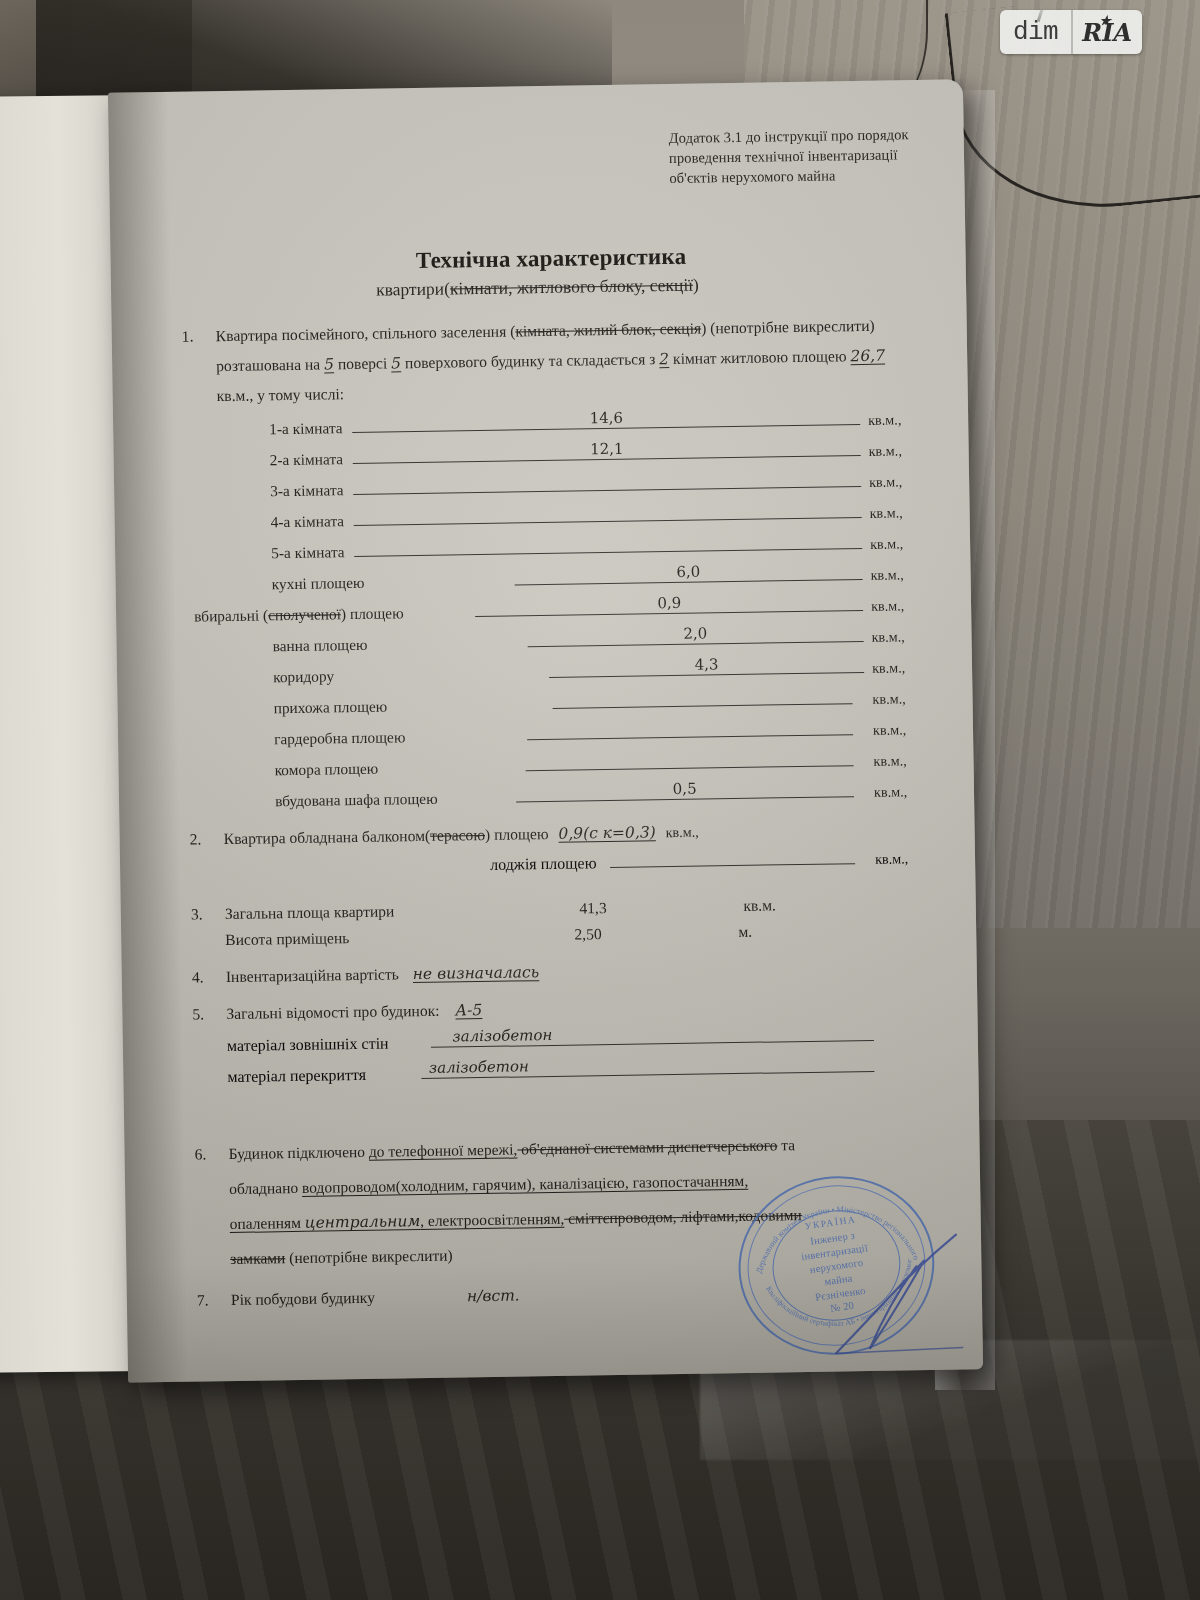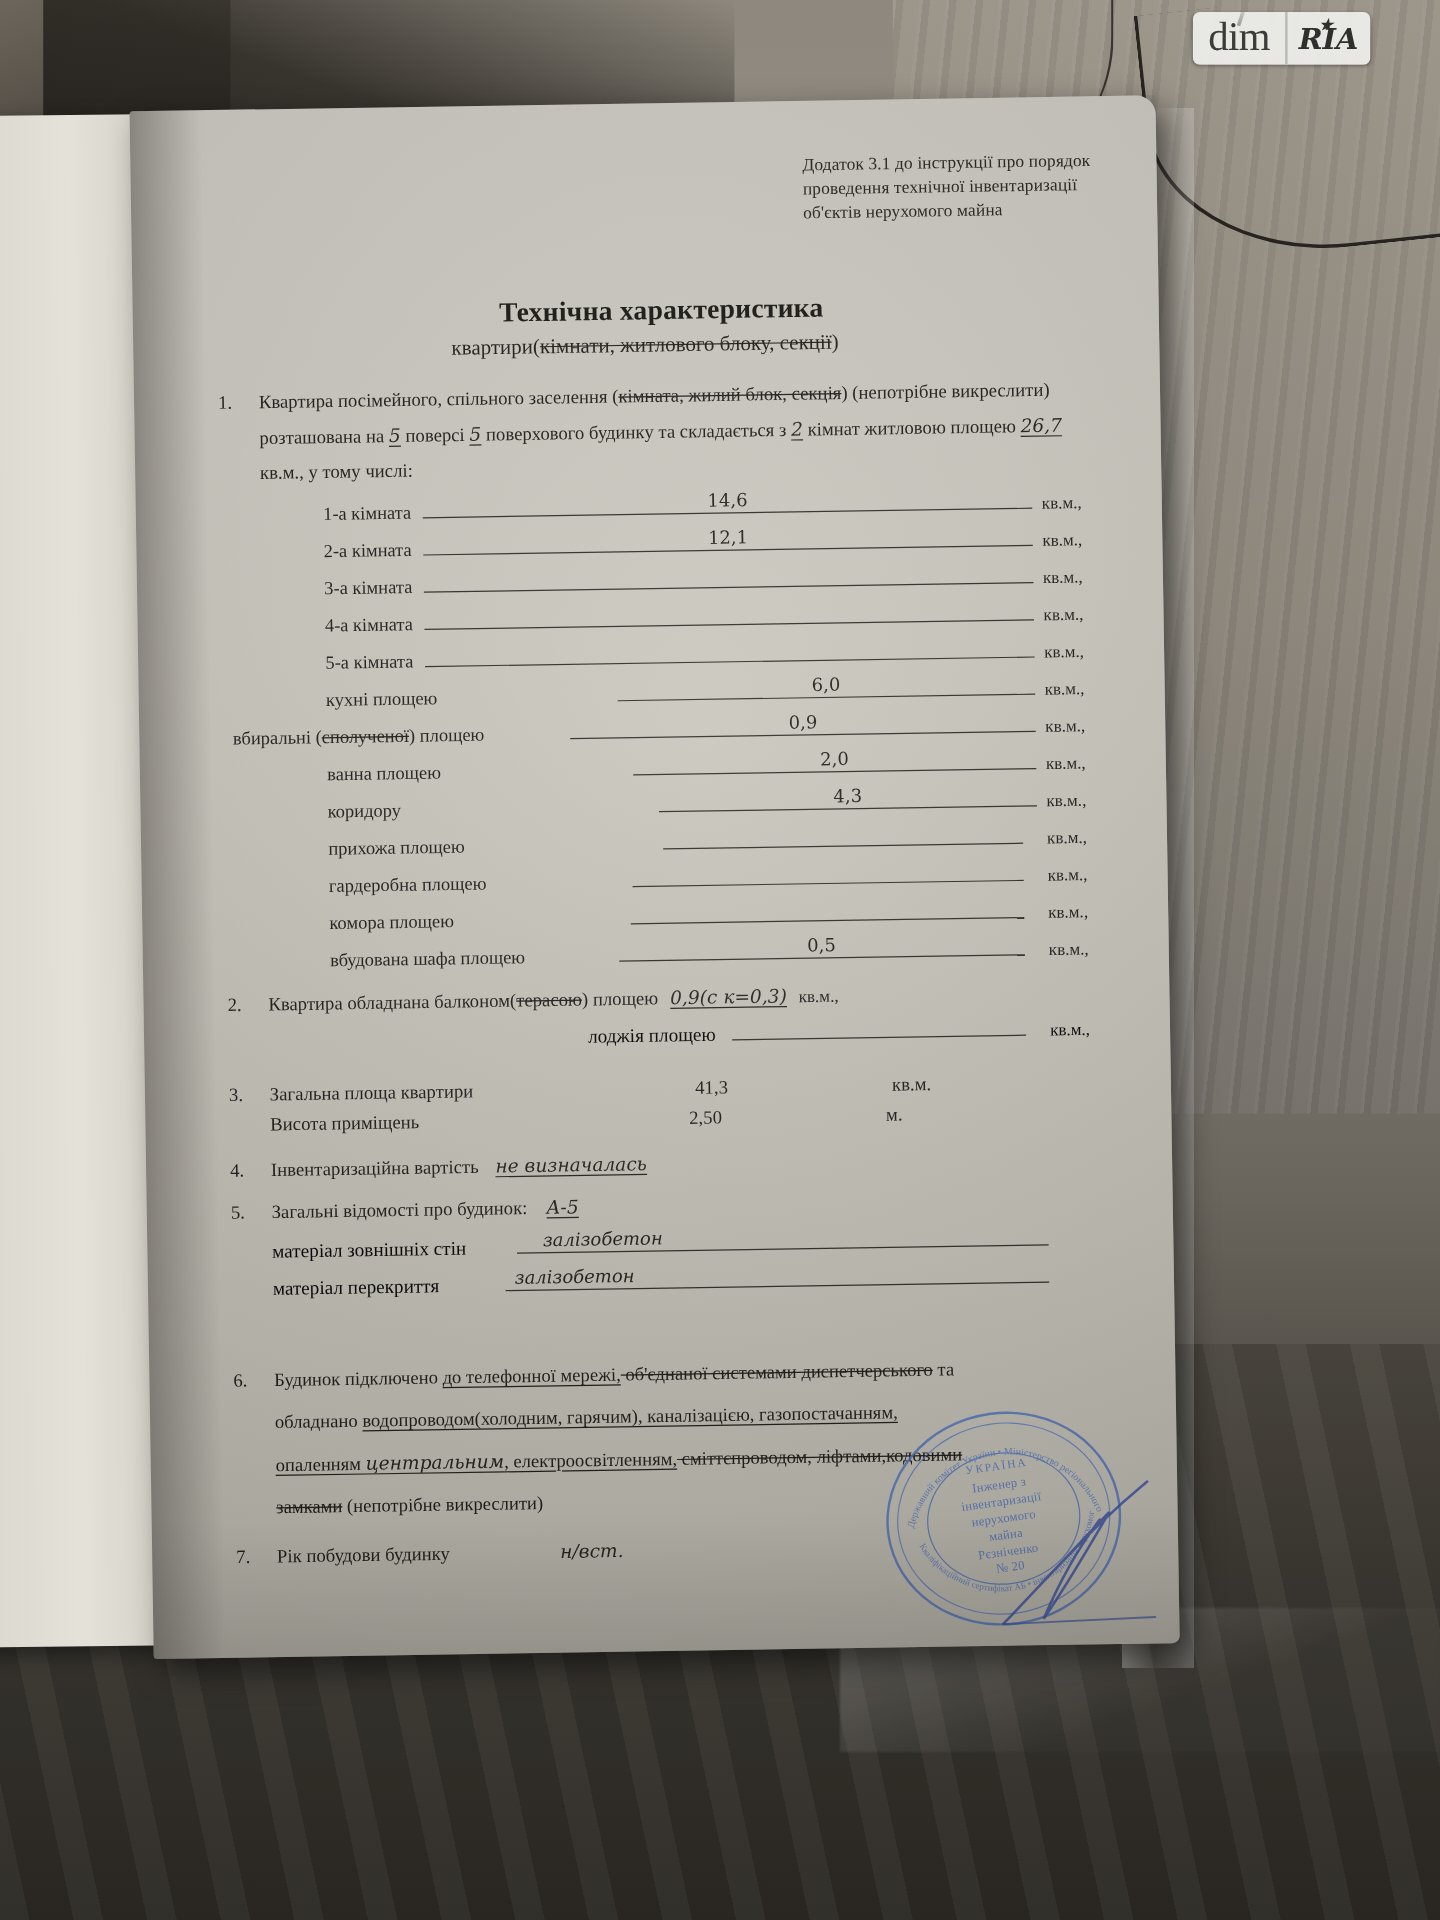--- a/index.html
+++ b/index.html
@@ -164,21 +164,21 @@
 
   
   .wm {
     position: absolute; right: 58px; top: 10px;
     display: flex; align-items: stretch; height: 44px;
     border-radius: 6px; overflow: hidden;
     box-shadow: 0 1px 3px rgba(0,0,0,.35);
   }
   .wm .dim {
     background: rgba(238,238,236,.93); color: #3b3b39;
-    font-family: Liberation Serif, serif; font-size: 34px;
+    font-family: Liberation Mono, monospace; font-size: 26px;
     padding: 0 13px; display: flex; align-items: center; letter-spacing: -.5px;
   }
   .wm .ria {
     background: rgba(238,238,236,.93); color: #2f2f2d;
     font-family: "DejaVu Serif", serif; font-weight: bold; font-size: 24px;
     padding: 0 10px 0 9px; display: flex; align-items: center;
     border-left: 2px solid #b9b9b5; position: relative; font-style: italic;
   }
   .wm .star { position: absolute; top: 3px; left: 26px; font-size: 13px; color: #2f2f2d; }
   .wm .pin {

